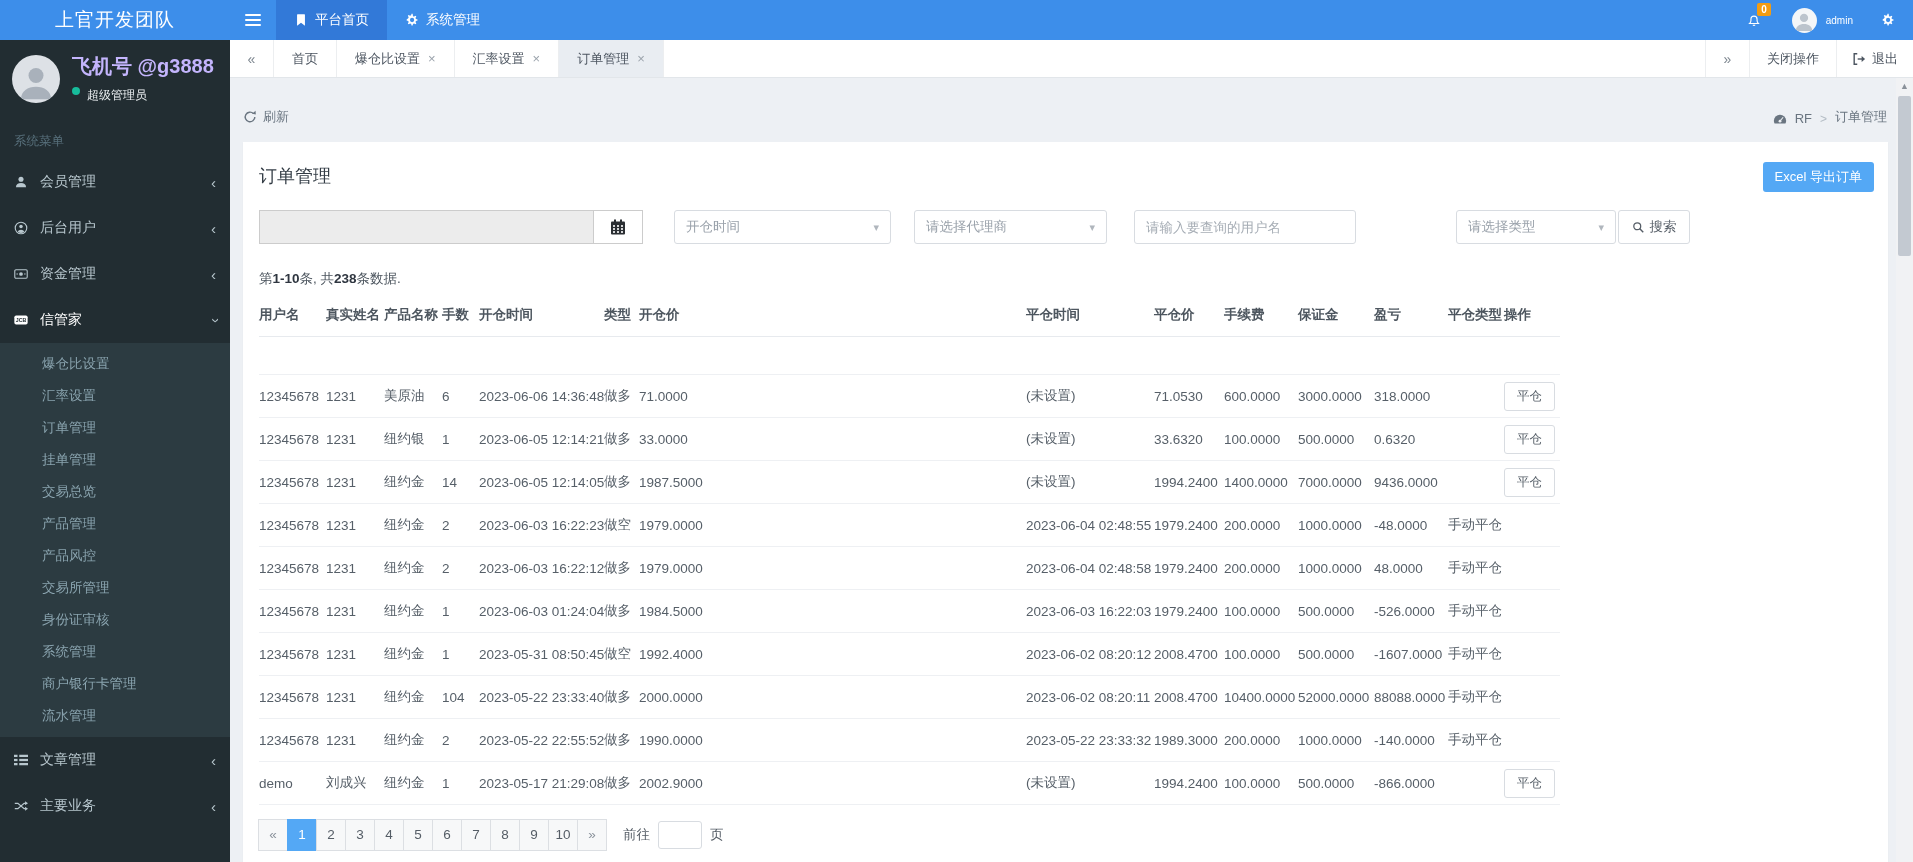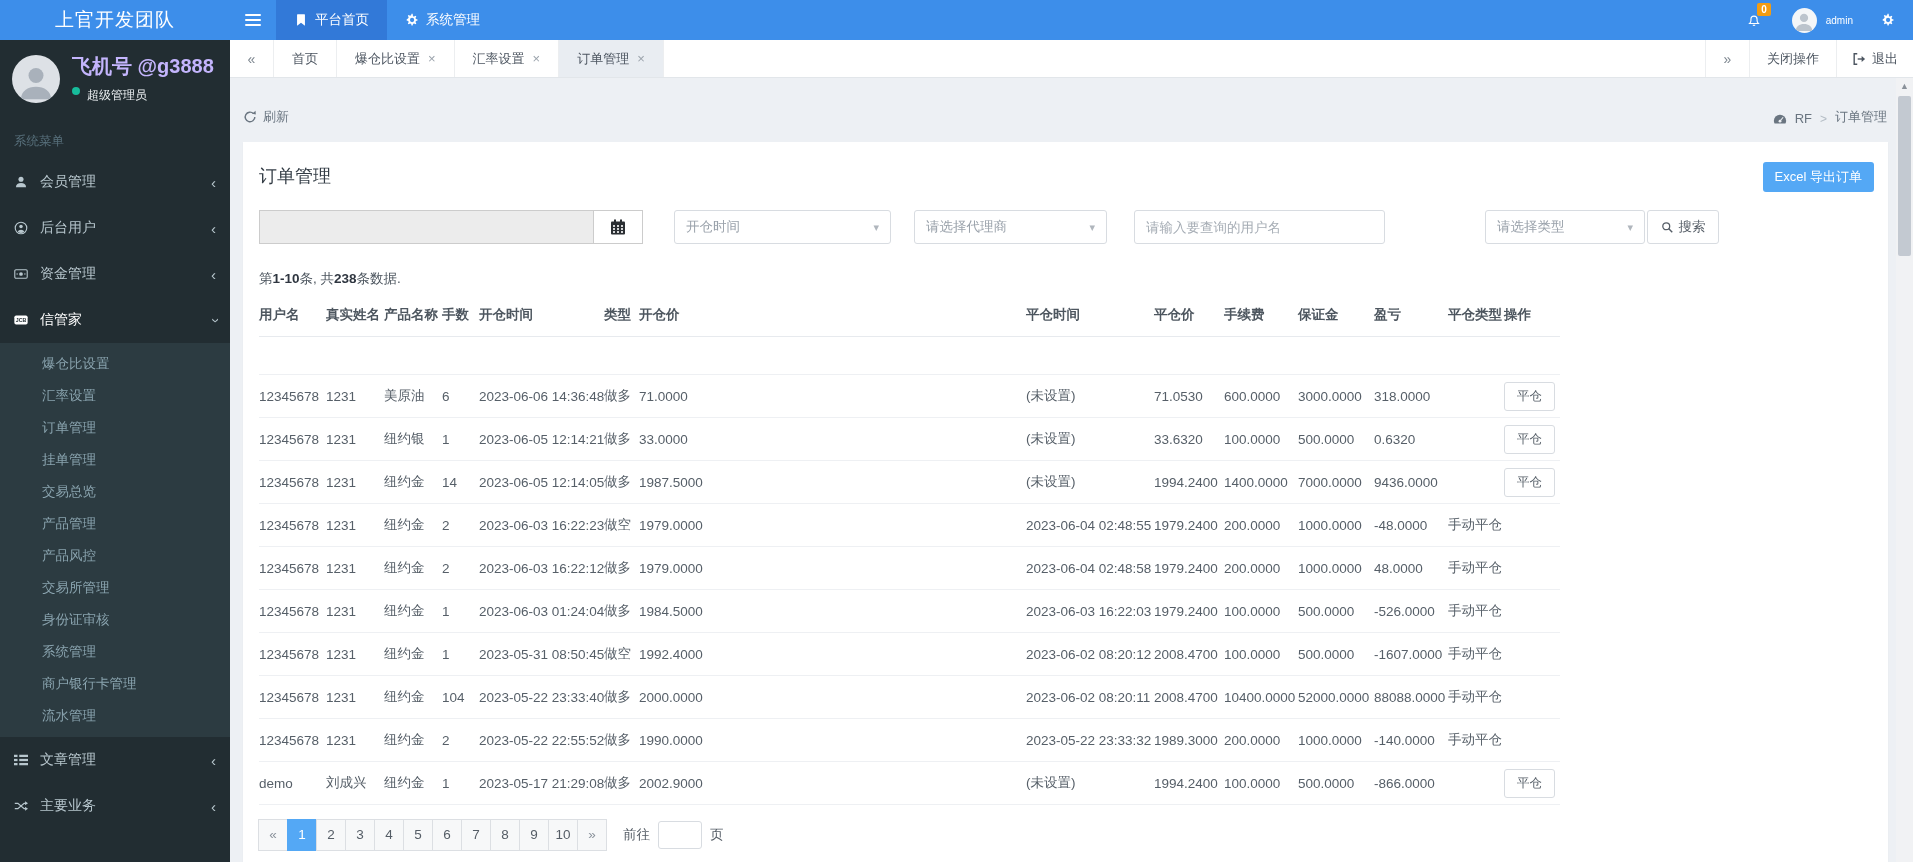--- a/index.html
+++ b/index.html
@@ -81,21 +81,21 @@
   .date-group{display:flex;width:384px;}
   .date-input{flex:1;height:34px;background:#ececec;border:1px solid #ccc;border-right:none;outline:none;padding:0 8px;}
   .cal-btn{width:50px;height:34px;border:1px solid #ccc;background:#fff;display:flex;align-items:center;
            justify-content:center;color:#2b2f33;cursor:pointer;}
   .cal-btn .ic{font-size:16px;}
   .select{height:34px;border:1px solid #d8dce1;border-radius:3px;background:#fff;display:flex;align-items:center;
           padding:0 11px;font-size:13.5px;color:#9aa2ab;cursor:pointer;}
   .select .caret{margin-left:auto;color:#b0b6bd;font-size:11px;}
   .sel-open{width:217px;margin-left:31px;}
   .sel-agent{width:193px;margin-left:23px;}
-  .inp-user{width:251px;margin-left:27px;height:34px;border:1px solid #d8dce1;border-radius:3px;padding:0 11px;
+  .inp-user{width:222px;margin-left:27px;height:34px;border:1px solid #d8dce1;border-radius:3px;padding:0 11px;
             font-size:13.5px;color:#4d565f;outline:none;font-family:inherit;}
   .inp-user::placeholder{color:#a6adb5;}
   .sel-type{width:160px;margin-left:100px;}
   .btn-search{margin-left:2px;height:34px;width:72px;border:1px solid #d8dce1;border-radius:3px;background:#fff;
               color:#555d66;font-size:13.5px;display:flex;align-items:center;justify-content:center;gap:6px;
               cursor:pointer;font-family:inherit;}
   .btn-search .ic{font-size:12px;color:#555d66;}
 
   .stats{margin-top:26px;font-size:13.5px;color:#4d565f;}
   .stats b{color:#2f3640;}

